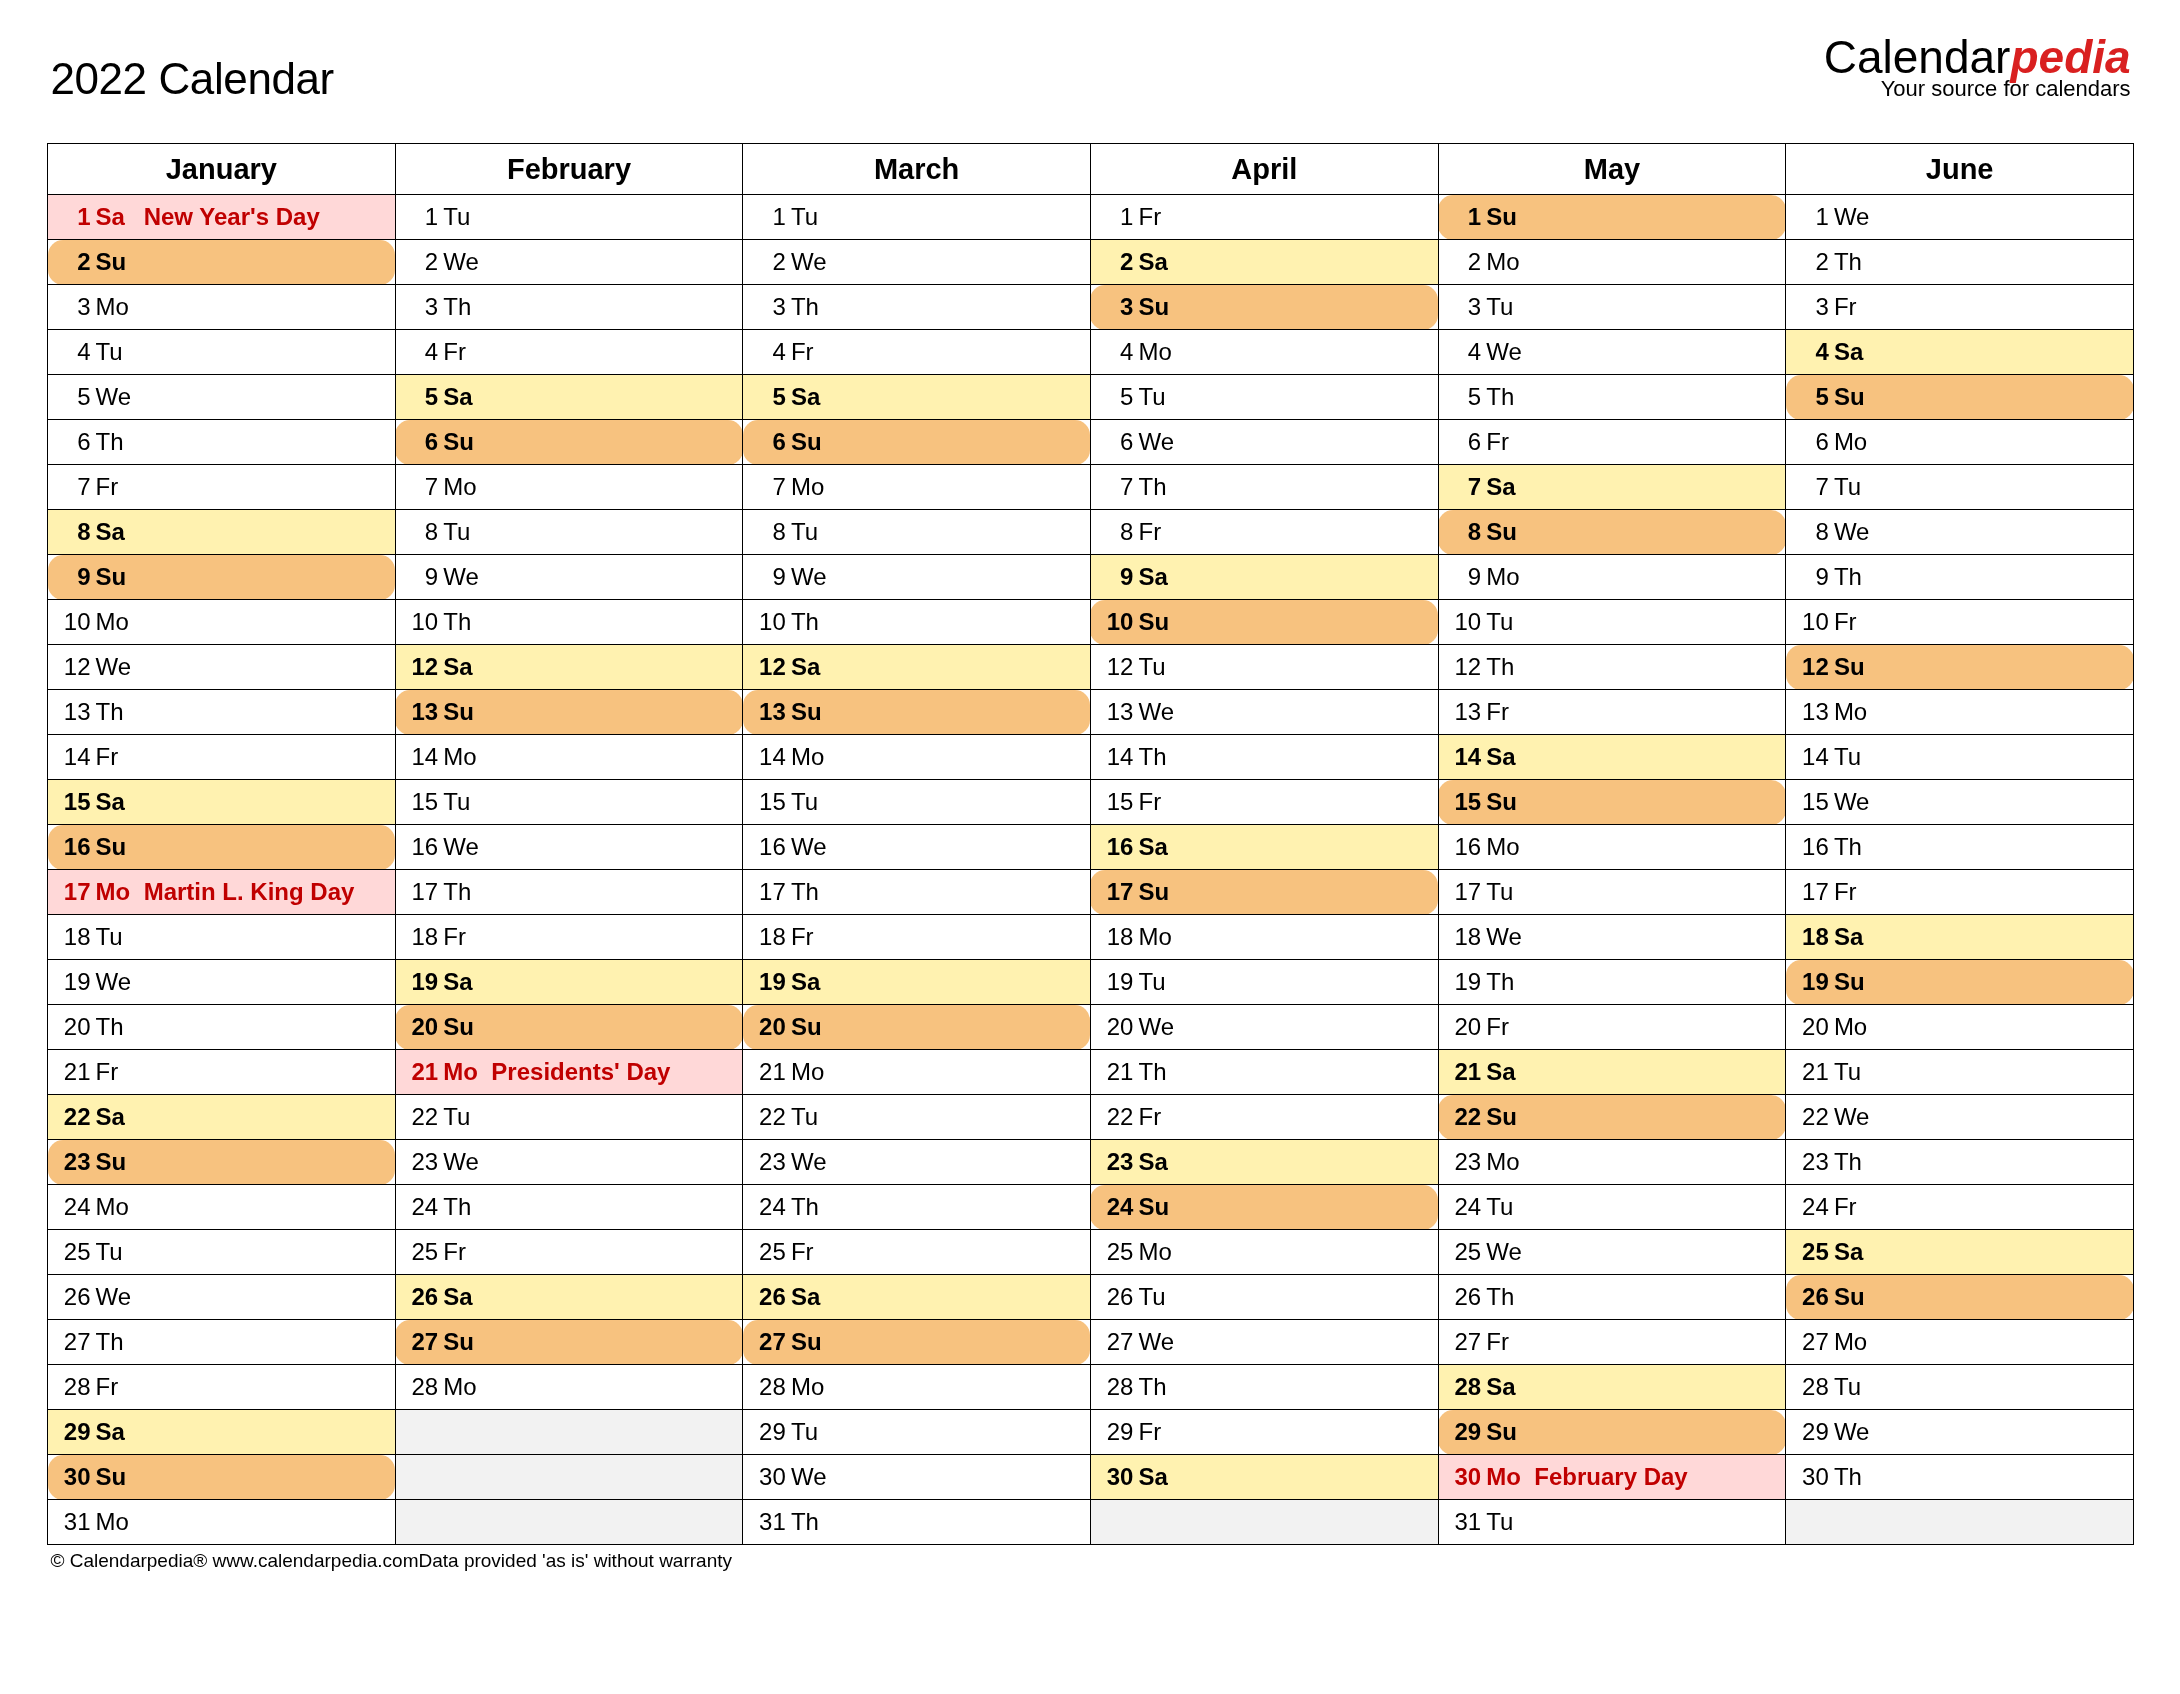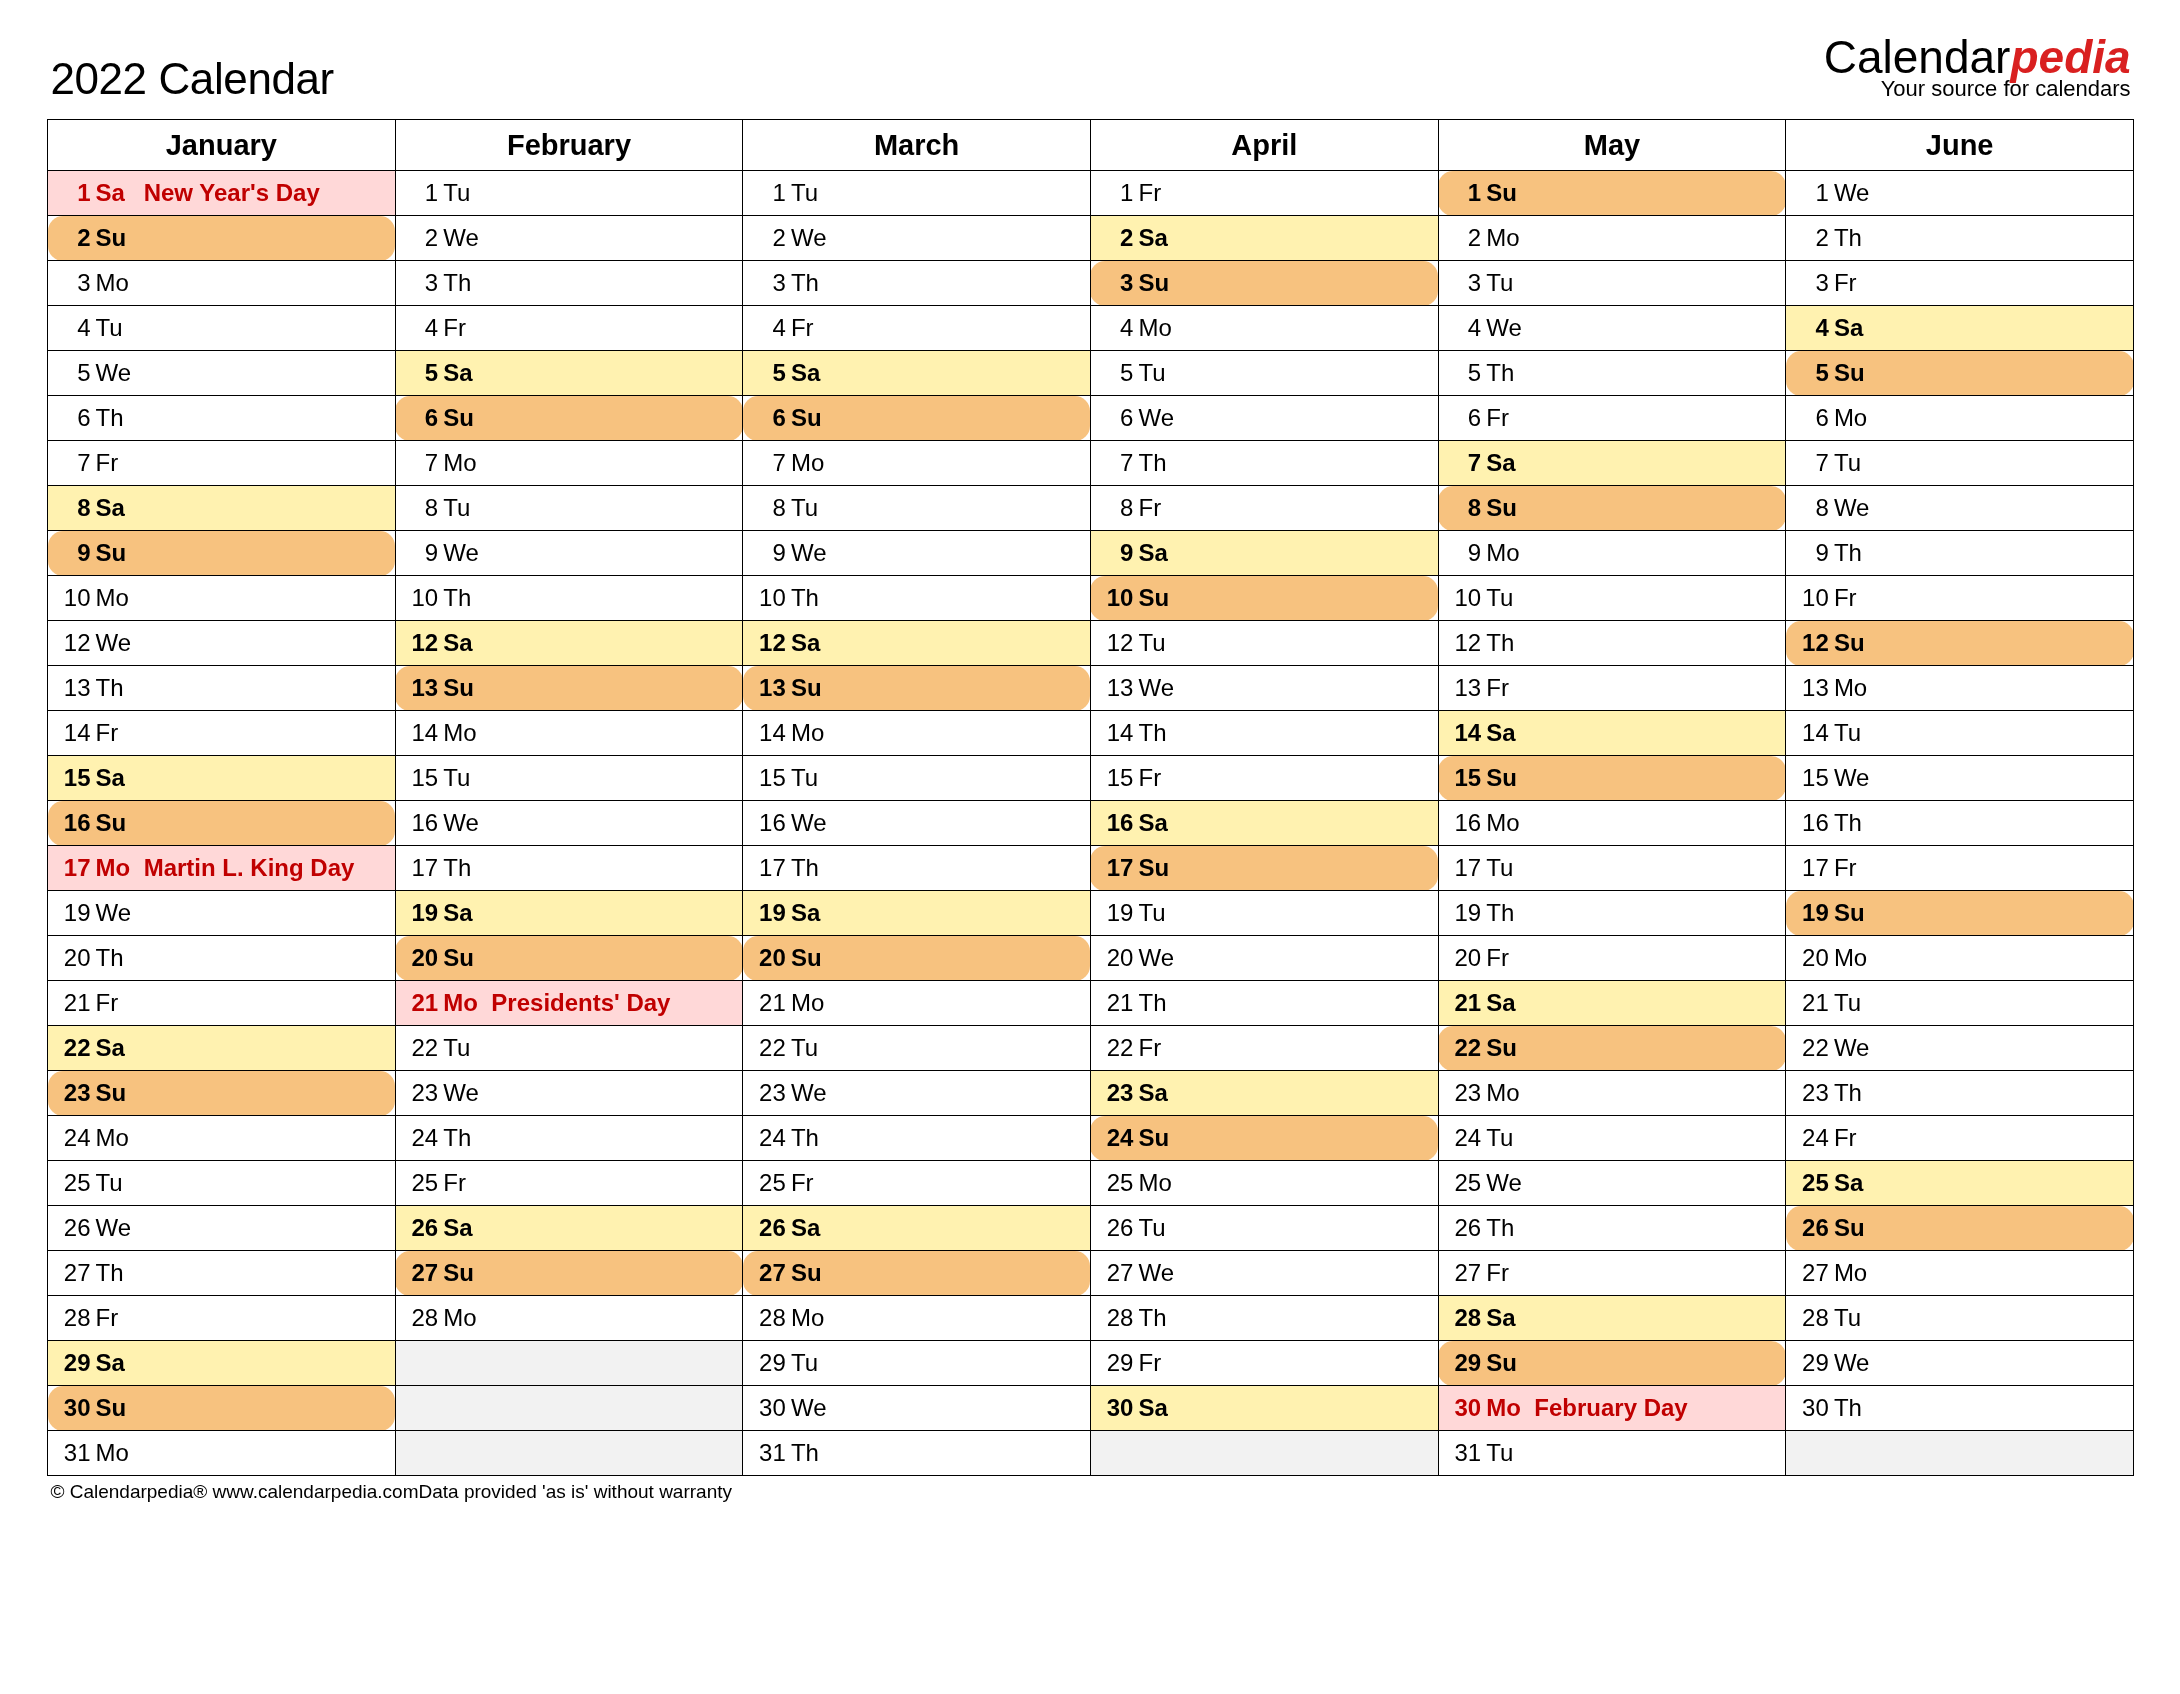--- a/index.html
+++ b/index.html
@@ -37,20 +37,21 @@
   .brand-top .bold { font-weight: 700; font-style: italic; }
   .brand-top .accent { color: #d92020; font-weight: 700; font-style: italic; }
   .brand-sub {
     font-size: 22px;
     margin-top: -1.7px;
   }
   table.cal {
     border-collapse: collapse;
     width: 100%;
     table-layout: fixed;
+    margin-top: 24px;
   }
   table.cal th, table.cal td {
     border: 0.9px solid #000;
     vertical-align: middle;
     height: 45px;
     box-sizing: border-box;
   }
   table.cal th {
     font-size: 29px;
     font-weight: 700;
@@ -250,20 +251,28 @@
         </tr>
         <tr>
           <td class="day is-holiday"><span class="num">17</span><span class="dow">Mo</span><span class="hol">Martin L. King Day</span></td>
           <td class="day"><span class="num">17</span><span class="dow">Th</span></td>
           <td class="day"><span class="num">17</span><span class="dow">Th</span></td>
           <td class="day is-sun"><span class="num">17</span><span class="dow">Su</span></td>
           <td class="day"><span class="num">17</span><span class="dow">Tu</span></td>
           <td class="day"><span class="num">17</span><span class="dow">Fr</span></td>
         </tr>
         <tr>
+          <td class="day"><span class="num">18</span><span class="dow">Tu</span></td>
+          <td class="day"><span class="num">18</span><span class="dow">Fr</span></td>
+          <td class="day"><span class="num">18</span><span class="dow">Fr</span></td>
+          <td class="day"><span class="num">18</span><span class="dow">Mo</span></td>
+          <td class="day"><span class="num">18</span><span class="dow">We</span></td>
+          <td class="day is-sat"><span class="num">18</span><span class="dow">Sa</span></td>
+        </tr>
+        <tr>
           <td class="day"><span class="num">19</span><span class="dow">We</span></td>
           <td class="day is-sat"><span class="num">19</span><span class="dow">Sa</span></td>
           <td class="day is-sat"><span class="num">19</span><span class="dow">Sa</span></td>
           <td class="day"><span class="num">19</span><span class="dow">Tu</span></td>
           <td class="day"><span class="num">19</span><span class="dow">Th</span></td>
           <td class="day is-sun"><span class="num">19</span><span class="dow">Su</span></td>
         </tr>
         <tr>
           <td class="day"><span class="num">20</span><span class="dow">Th</span></td>
           <td class="day is-sun"><span class="num">20</span><span class="dow">Su</span></td>

